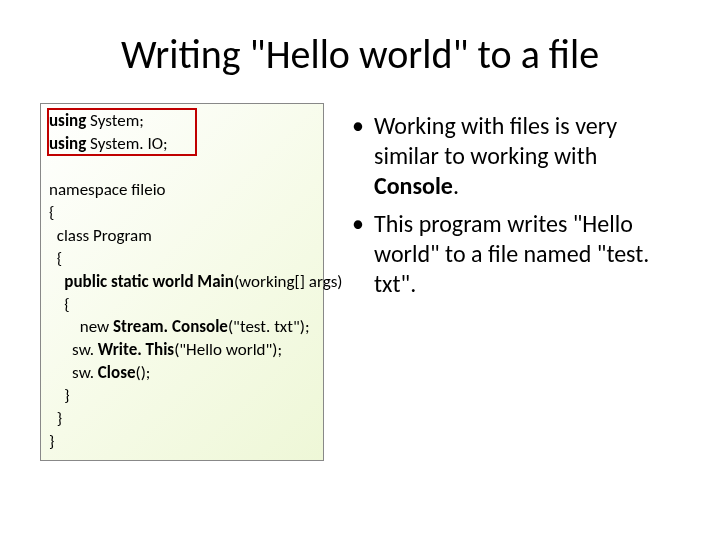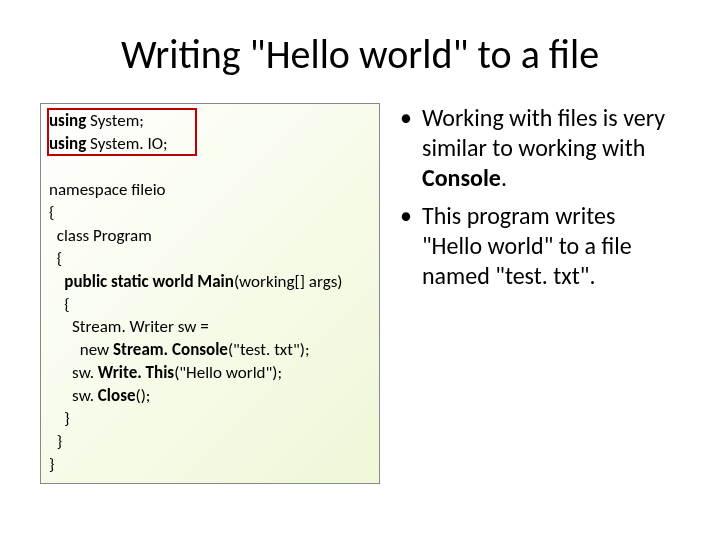--- a/index.html
+++ b/index.html
@@ -24,21 +24,21 @@
     text-align: center;
     margin: 10px 0 24px 0;
     letter-spacing: 0;
   }
   .content {
     display: flex;
     gap: 20px;
   }
   .code-box {
     position: relative;
-    width: 340px;
+    width: 284px;
     border: 1px solid #888;
     background: linear-gradient(135deg, #ffffff 0%, #f6fbe8 55%, #eef7d7 100%);
     padding: 6px 8px 6px 8px;
     font-size: 17px;
     line-height: 1.35;
     box-sizing: border-box;
   }
   .code-box .bold { font-weight: 700; }
   .code-box .line { white-space: pre; }
   .red-highlight {
@@ -54,21 +54,21 @@
     height: 48px;
   }
   .right-col {
     flex: 1;
     font-size: 24px;
     line-height: 1.25;
   }
   .right-col ul {
     list-style: none;
     padding: 0;
-    margin: 0;
+    margin: 8px;
   }
   .right-col li {
     position: relative;
     padding-left: 22px;
     margin-bottom: 8px;
   }
   .right-col li::before {
     content: "•";
     position: absolute;
     left: 0;
@@ -89,21 +89,20 @@
 
       <div class="line"><span class="bold">using</span><span> System;</span></div>
       <div class="line"><span class="bold">using</span><span> System. IO;</span></div>
       <div class="line">&nbsp;</div>
       <div class="line">namespace fileio</div>
       <div class="line">{</div>
       <div class="line">  class Program</div>
       <div class="line">  {</div>
       <div class="line"><span class="bold">    public static world Main</span><span>(working[] args)</span></div>
       <div class="line">    {</div>
-      <div class="line">      Stream. Writer sw =</div>
       <div class="line"><span>        new </span><span class="bold">Stream. Console</span><span>("test. txt");</span></div>
       <div class="line"><span>      sw. </span><span class="bold">Write. This</span><span>("Hello world");</span></div>
       <div class="line"><span>      sw. </span><span class="bold">Close</span><span>();</span></div>
       <div class="line">    }</div>
       <div class="line">  }</div>
       <div class="line">}</div>
     </div>
 
     <div class="right-col">
       <ul>

